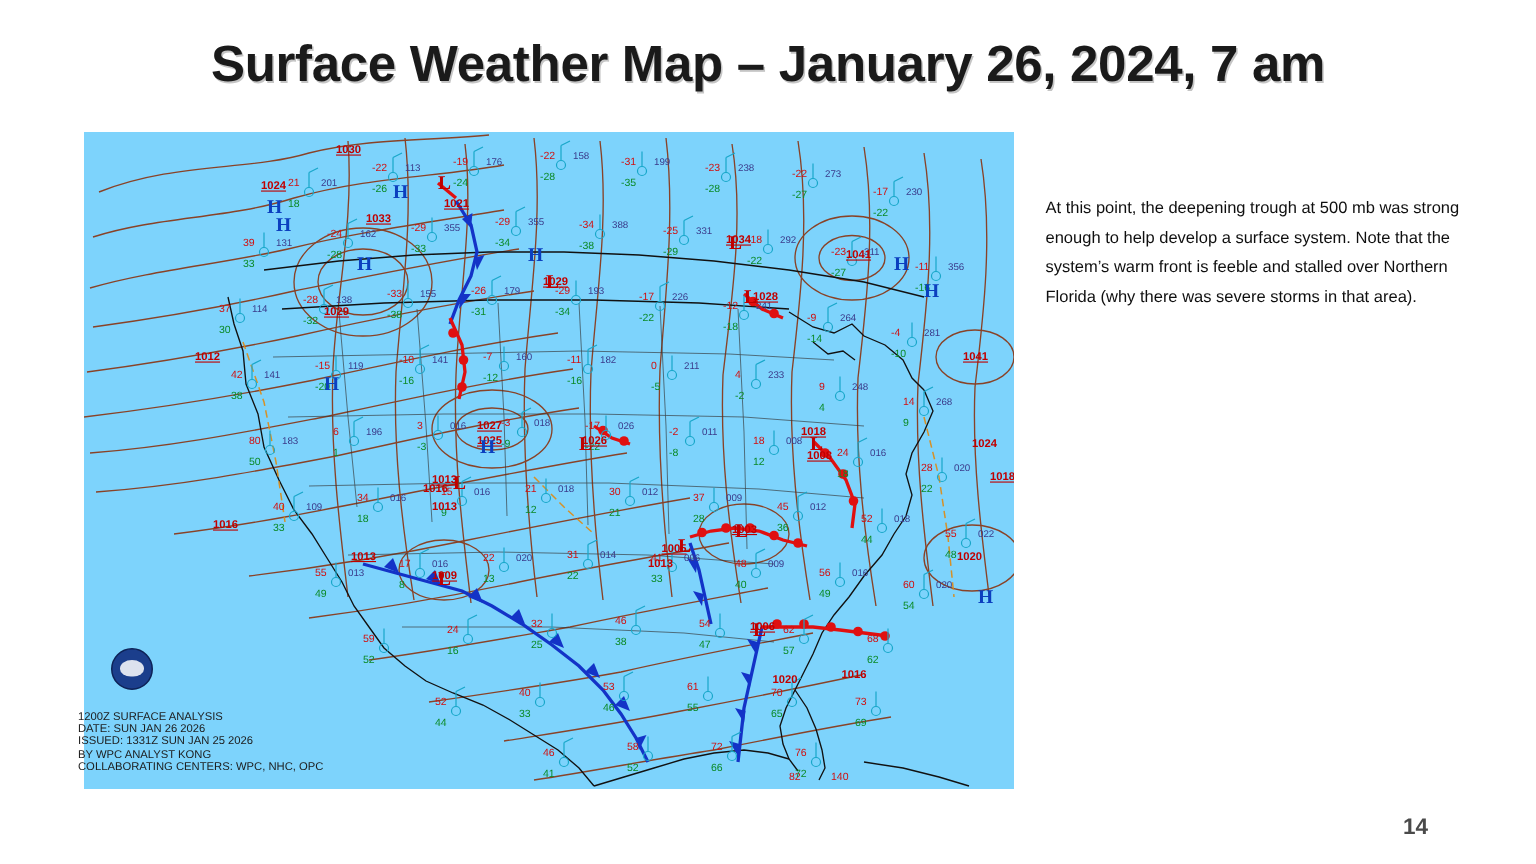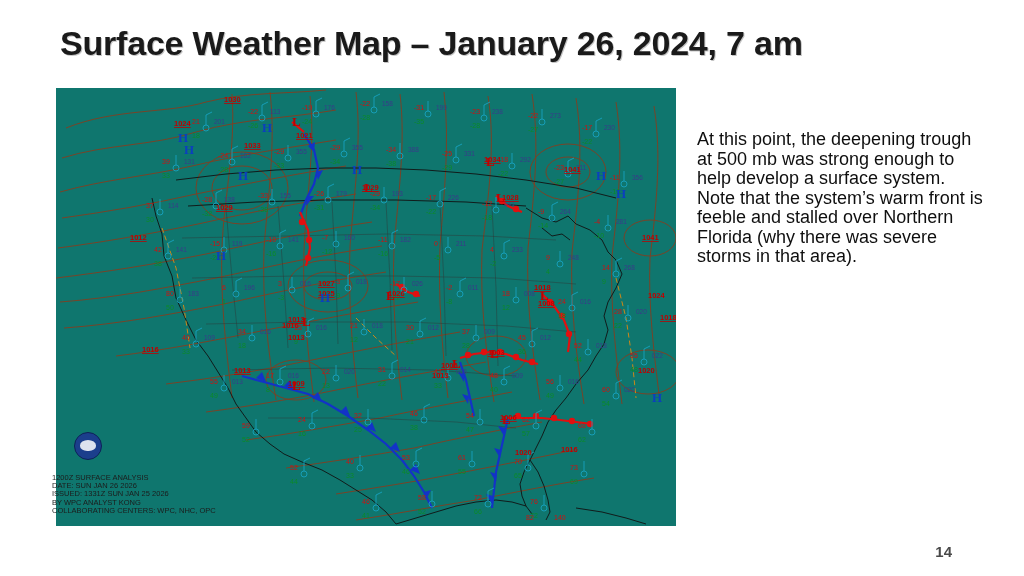--- a/index.html
+++ b/index.html
@@ -20,50 +20,51 @@
     background: #ffffff;
   }
   .slide-title {
     position: absolute;
     left: 60px;
     top: 24px;
     width: 904px;
     font-size: 34px;
     font-weight: bold;
     color: #1a1a1a;
+    text-align: center;
     letter-spacing: -0.2px;
     text-shadow: 1px 1px 0 rgba(150,150,150,0.55);
     white-space: nowrap;
   }
   .body-text {
     position: absolute;
     left: 697px;
     top: 130px;
     width: 290px;
-    font-size: 18px;
+    font-size: 11px;
     line-height: 19.5px;
     color: #0f0f0f;
   }
   .page-number {
     position: absolute;
     right: 72px;
     bottom: 16px;
     font-size: 15px;
     font-weight: bold;
     color: #4a4a4a;
   }
 
   
   .map-wrap {
     position: absolute;
     left: 56px;
     top: 88px;
     width: 620px;
     height: 438px;
-    background: #0f766e;
+    background: #7dd3fc;
     overflow: hidden;
   }
   .map-wrap svg {
     display: block;
   }
   .map-caption {
     position: absolute;
     left: 52px;
     top: 474px;
     font-size: 7.5px;

